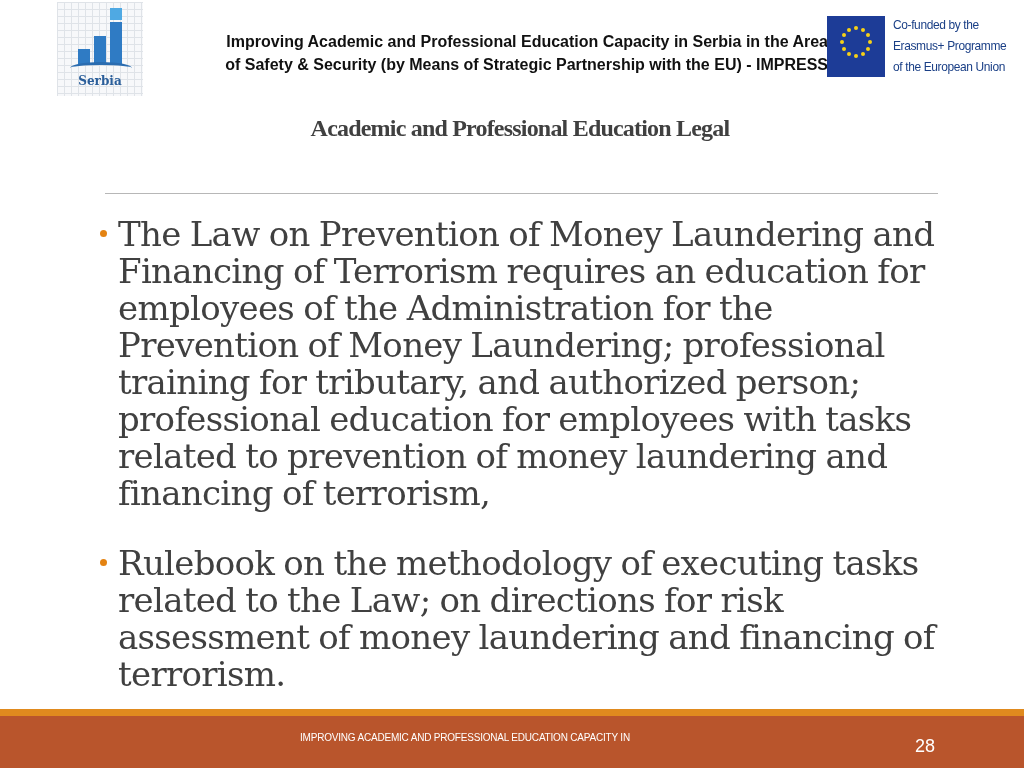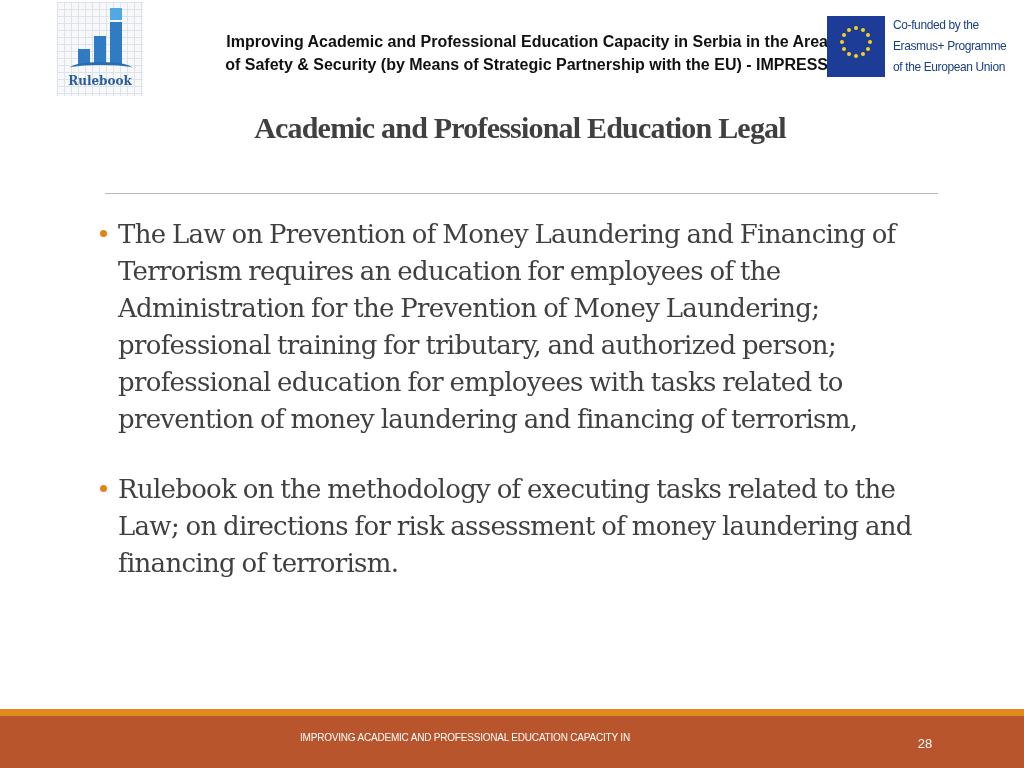--- a/index.html
+++ b/index.html
@@ -43,30 +43,30 @@
   }
   .eu-text {
     position: absolute; left: 66px; top: 0; width: 130px;
     font-family: "Liberation Sans", sans-serif; font-size: 13px; line-height: 21px;
     color: #1a3f86; letter-spacing: -0.4px; transform: scaleX(0.92); transform-origin: left top;
   }
 
   .slide-title {
     position: absolute; left: 90px; top: 110px; width: 860px;
     text-align: center; font-family: "Liberation Serif", serif; font-weight: bold;
-    font-size: 30px; line-height: 36px; color: #404040; letter-spacing: -0.8px;
+    font-size: 24px; line-height: 36px; color: #404040; letter-spacing: -0.8px;
   }
   .title-rule {
     position: absolute; left: 105px; top: 193px; width: 833px; height: 1px; background: #b7b7b7;
   }
 
   .bullets { position: absolute; left: 97px; top: 216px; width: 850px; }
   .bullet {
     position: relative; padding-left: 21px;
-    font-family: "DejaVu Serif", serif; font-size: 26px; line-height: 37px;
+    font-family: "DejaVu Serif", serif; font-size: 34px; line-height: 37px;
     color: #404040; letter-spacing: -0.7px; word-spacing: -1px;
   }
   .bullet .dot {
     position: absolute; left: 3px; top: 14px; width: 7px; height: 7px;
     border-radius: 50%; background: #e48312;
   }
   .bullet.second { margin-top: 33px; }
 
   .footer-stripe {
     position: absolute; left: 0; top: 709px; width: 1024px; height: 7px; background: #e08a1e;
@@ -74,33 +74,33 @@
   .footer-band {
     position: absolute; left: 0; top: 716px; width: 1024px; height: 52px; background: #b9552c;
   }
   .footer-text {
     position: absolute; left: 300px; top: 730px; width: 424px; text-align: left;
     font-family: "Liberation Sans", sans-serif; font-size: 10px; line-height: 16px;
     color: #ffffff; letter-spacing: -0.2px;
   }
   .page-number {
     position: absolute; left: 905px; top: 736px; width: 40px; text-align: center;
-    font-family: "Liberation Sans", sans-serif; font-size: 13px; color: #ffffff;
+    font-family: "Liberation Sans", sans-serif; font-size: 18px; color: #ffffff;
   }
 </style>
 </head>
 <body>
 
 <div class="logo-left">
   <div class="bar b1"></div>
   <div class="bar b2"></div>
   <div class="bar b3"></div>
   <div class="bar b3cap"></div>
   <div class="arc"></div>
-  <div class="logo-text">Rulebook</div>
+  <div class="logo-text">Serbia</div>
 </div>
 
 <div class="project-title">Improving Academic and Professional Education Capacity in Serbia in the Area of Safety &amp; Security (by Means of Strategic Partnership with the EU) - IMPRESS</div>
 
 <div class="eu-logo">
   <div class="eu-flag">
     <span class="star" style="left:27px;top:10px"></span>
     <span class="star" style="left:34px;top:12px"></span>
     <span class="star" style="left:39px;top:17px"></span>
     <span class="star" style="left:41px;top:24px"></span>

